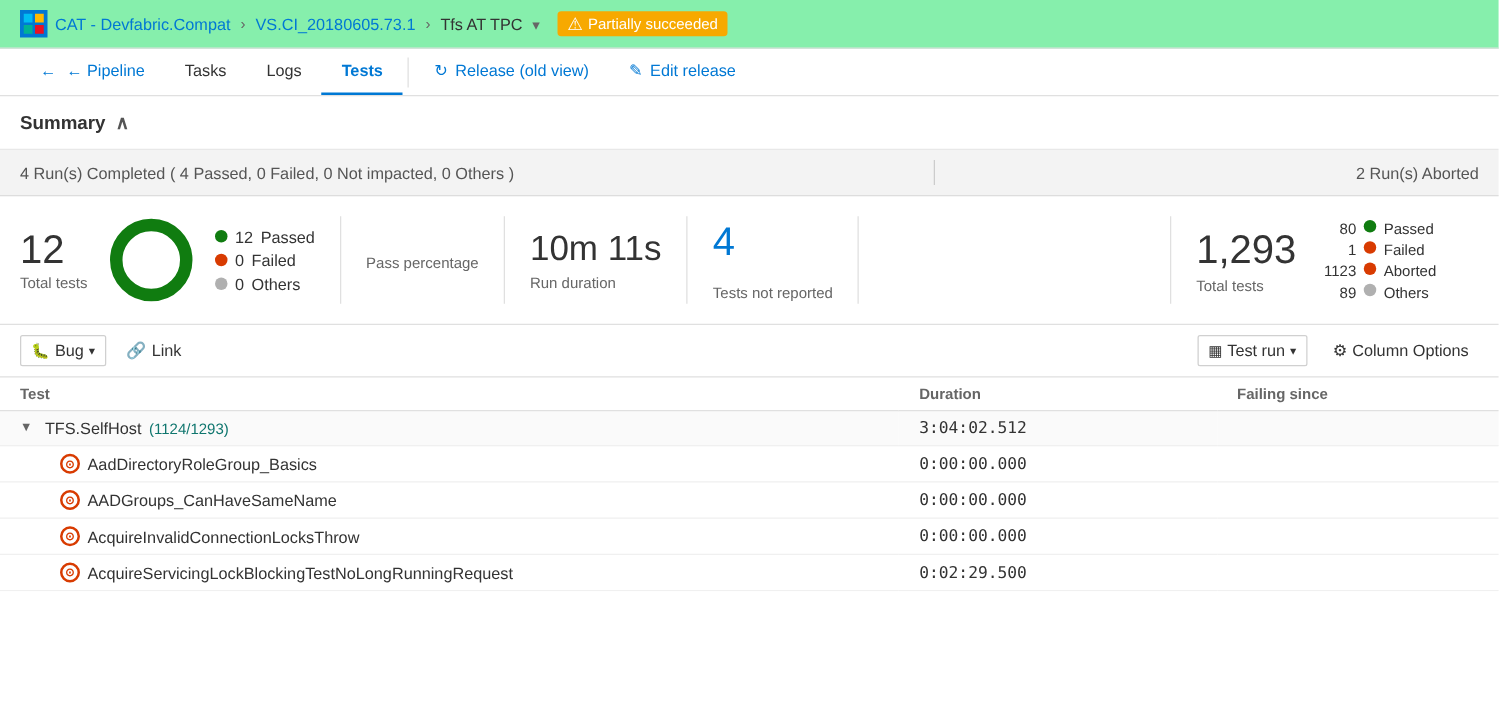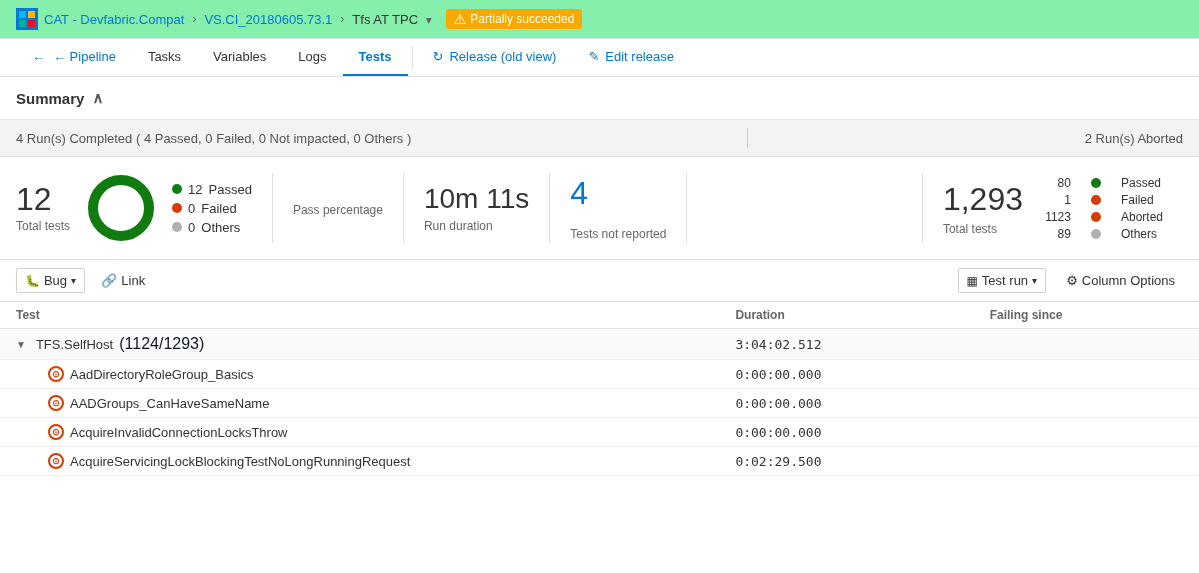--- a/index.html
+++ b/index.html
@@ -84,21 +84,21 @@
     .unreported-label { font-size: 12px; color: #666; margin-top: 15px; }
 
     
     .aborted-section {
       display: flex; align-items: center; gap: 16px;
       padding: 0 20px;
     }
     .aborted-big { font-size: 32px; font-weight: 300; }
     .aborted-label { font-size: 12px; color: #666; margin-top: 4px; }
     .aborted-legend { display: flex; flex-direction: column; gap: 3px; font-size: 12px; min-width: 110px; }
-    .aborted-legend-item { display: flex; align-items: center; gap: 20px; }
+    .aborted-legend-item { display: flex; gap: 6px; }
     .aborted-legend-num { min-width: 32px; text-align: right; font-size: 12px; color: #333; }
 
     
     .toolbar {
       display: flex; align-items: center; padding: 8px 16px; gap: 8px;
       border-bottom: 1px solid #e0e0e0; justify-content: space-between;
     }
     .toolbar-left { display: flex; align-items: center; gap: 8px; }
     .toolbar-right { display: flex; align-items: center; gap: 12px; }
     .toolbar-btn {
@@ -122,21 +122,21 @@
     .test-table .expand-row td { background: #fafafa; }
     .expand-icon { cursor: pointer; color: #666; margin-right: 4px; font-size: 10px; }
     .test-name-cell { display: flex; align-items: center; gap: 6px; }
     .test-aborted-icon {
       width: 16px; height: 16px; border-radius: 50%; border: 2px solid #d83b01;
       display: inline-flex; align-items: center; justify-content: center;
       color: #d83b01; font-size: 9px; font-weight: bold; flex-shrink: 0;
     }
     .group-row td { font-weight: 500; color: #333; }
     .group-label { font-size: 13px; color: #333; }
-    .group-sub { color: #0f172a; font-size: 16px; }
+    .group-sub { color: #0f766e; font-size: 12px; }
     .duration-cell { font-size: 13px; color: #333; font-family: monospace; }
 
     
     .arrow-back { color: #0078d4; font-size: 13px; cursor: pointer; }
   </style>
 </head>
 <body>
 
 <div class="header-bar">
   <div class="brand-icon">
@@ -163,21 +163,20 @@
   </span>
 </div>
 
 <div class="nav-bar">
   <div class="nav-item arrow-back">
     <span>←</span>
     <span style="margin-left:2px;">← Pipeline</span>
   </div>
 
   <div class="nav-item">Tasks</div>
-  <div class="nav-item">Variables</div>
   <div class="nav-item">Logs</div>
   <div class="nav-item active">Tests</div>
 
   <div class="nav-divider"></div>
 
   <div class="nav-item nav-action">
     <span style="color:#0078d4;">↻</span>
     <span>Release (old view)</span>
   </div>
   <div class="nav-item nav-action">

